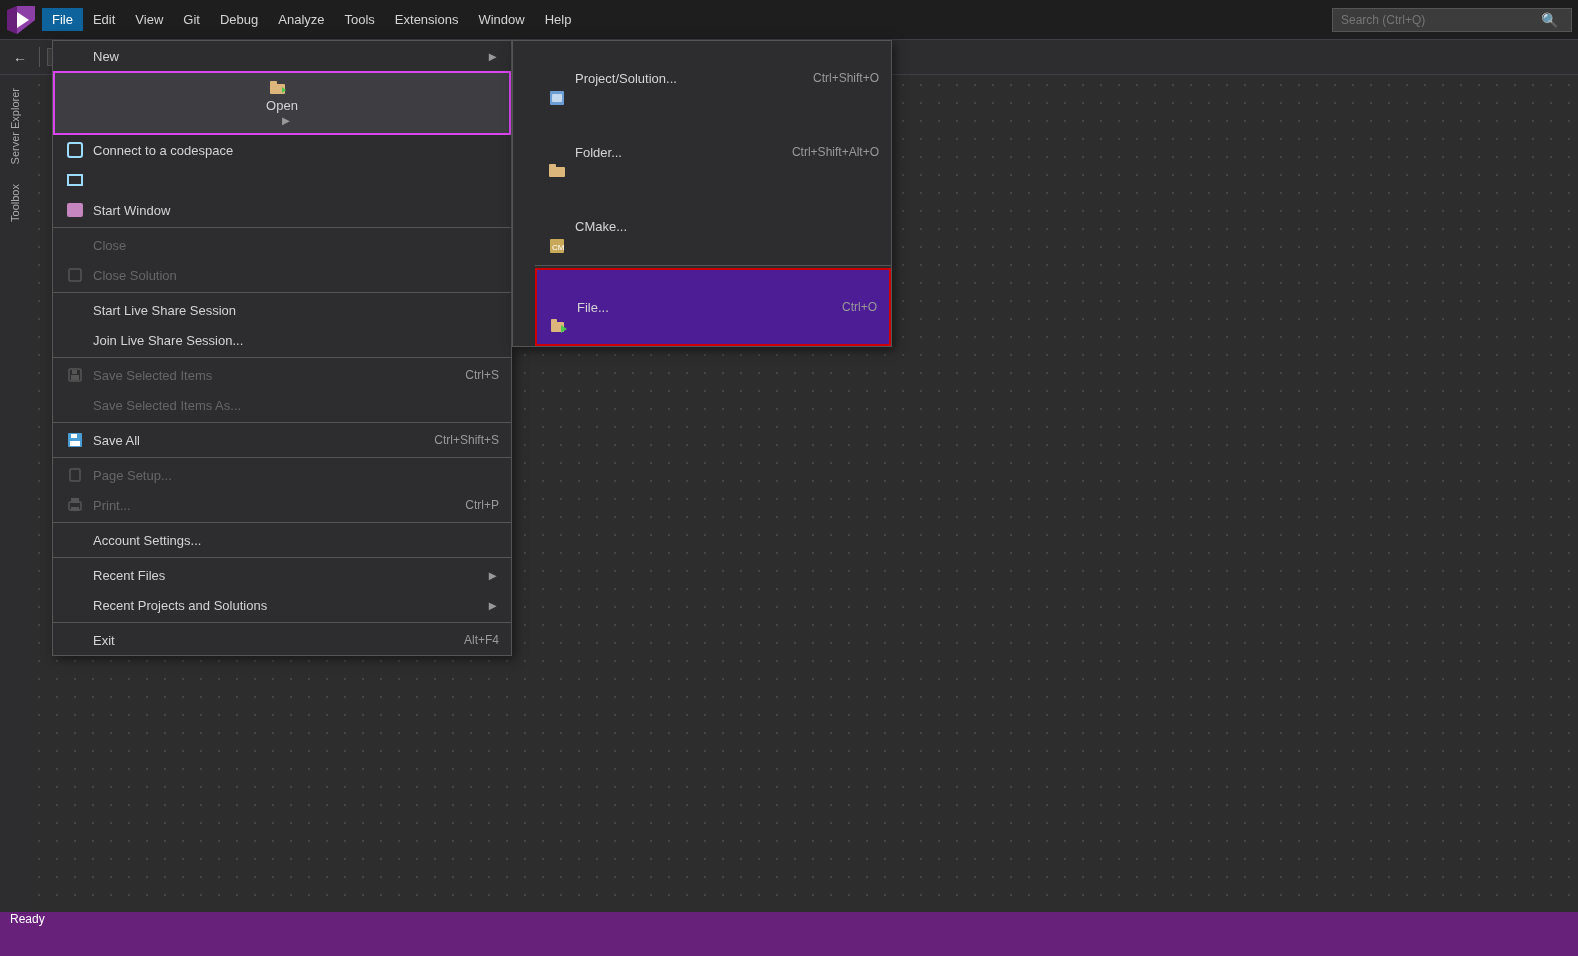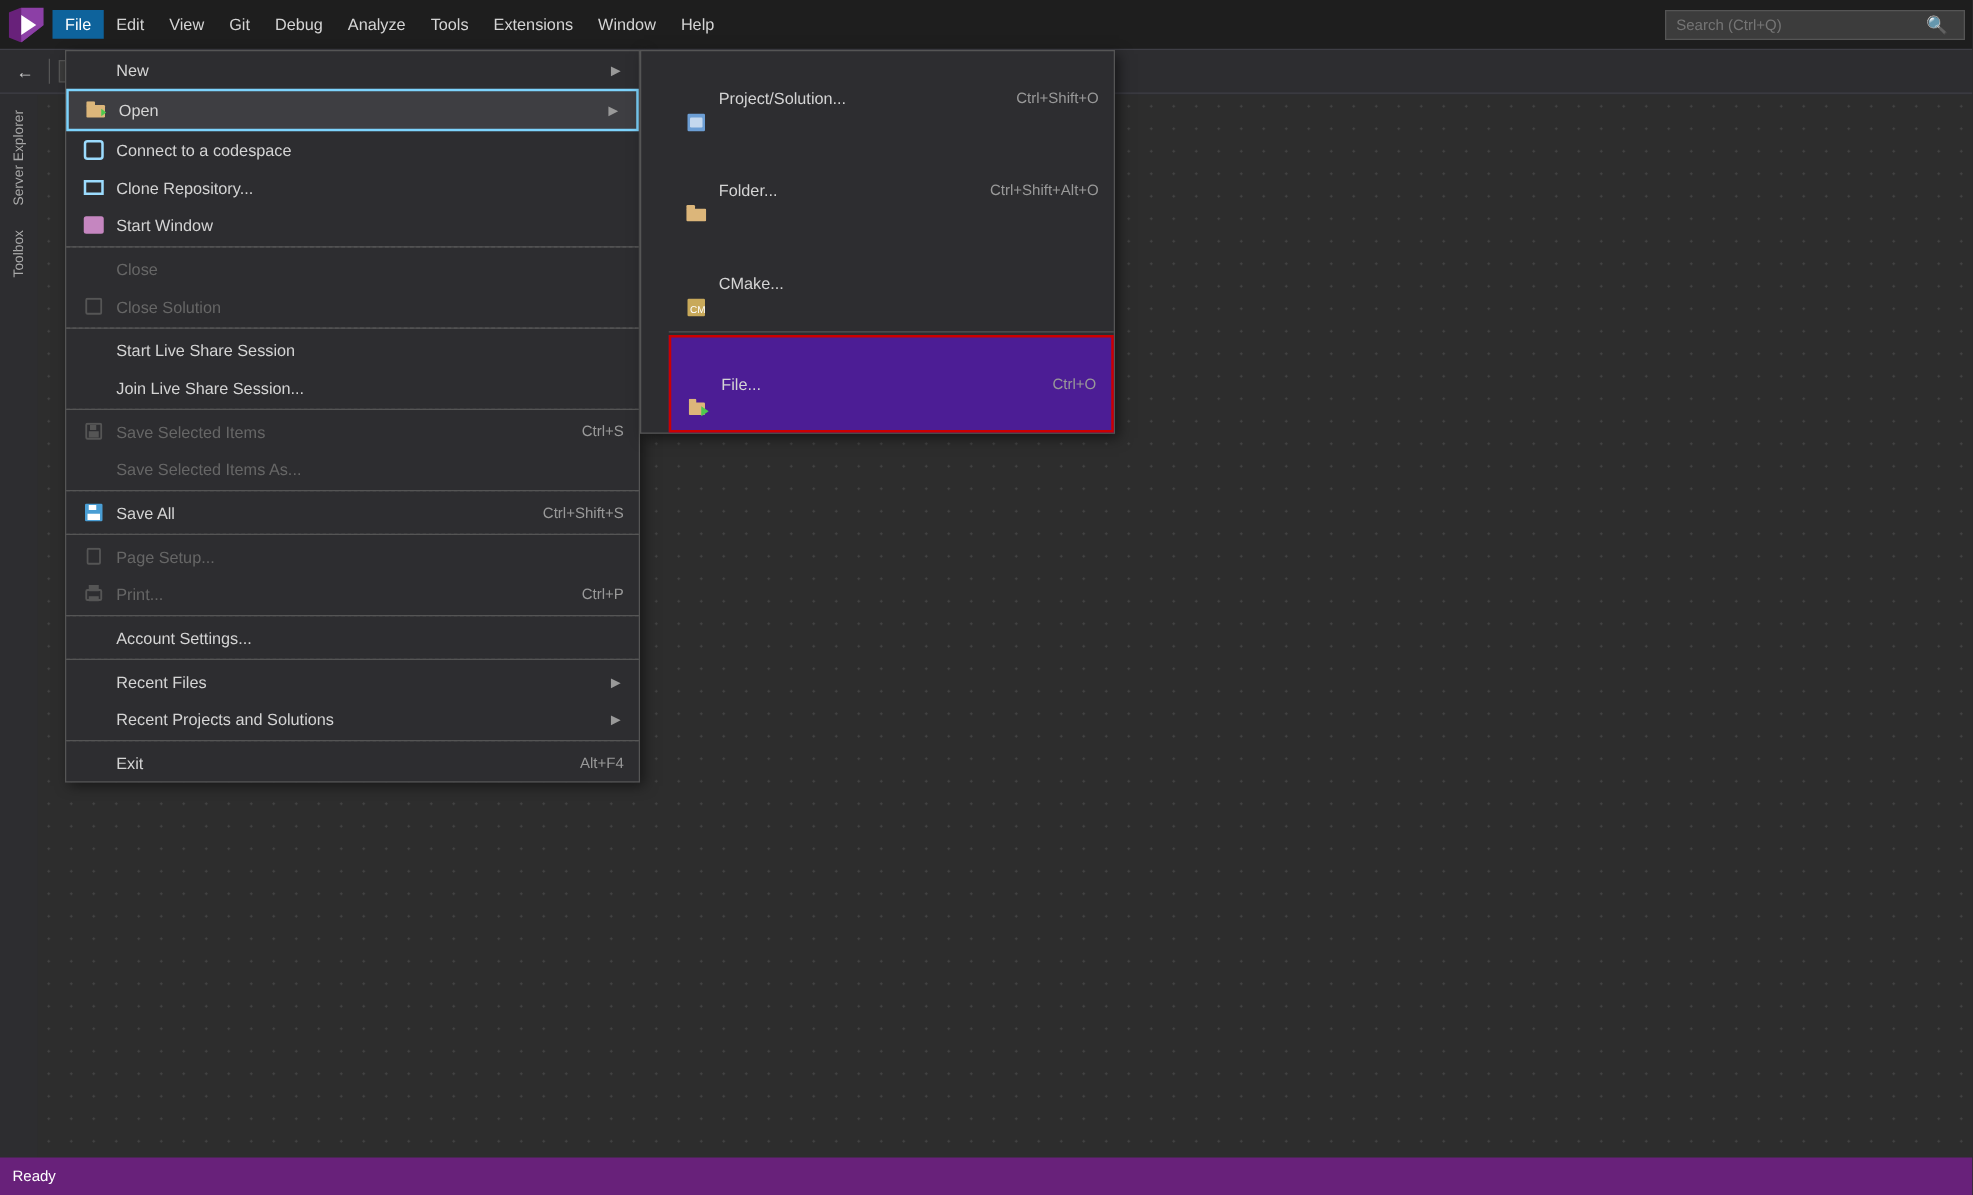--- a/index.html
+++ b/index.html
@@ -120,24 +120,24 @@
       background-image: radial-gradient(circle, #444 1px, transparent 1px);
       background-size: 18px 18px;
     }
 
     
     .status-bar {
       position: absolute;
       bottom: 0;
       left: 0;
       right: 0;
-      height: 30px;
+      height: 44px;
       background-color: #68217a;
       display: flex;
-      align-items: center;
+      align-items: flex-start;
       padding: 0 10px;
       font-size: 12px;
       color: #fff;
     }
 
     
     .file-dropdown {
       position: absolute;
       top: 40px;
       left: 52px;
@@ -152,21 +152,22 @@
       display: flex;
       align-items: center;
       padding: 5px 12px;
       cursor: pointer;
       color: #d4d4d4;
       position: relative;
       min-height: 26px;
     }
     .dropdown-item.open-highlighted {
       background-color: #3e3e42;
-      border: 2px solid #7dd3fc;
+      border: 2px solid #d946ef;
+      flex-direction: column;
     }
     .dropdown-item.disabled {
       color: #666;
       cursor: default;
       align-items: center;
     }
     .dropdown-item .item-icon {
       width: 20px;
       height: 20px;
       margin-right: 8px;
@@ -390,21 +391,20 @@
     <div class="item-icon">
       <div class="icon-codespace"></div>
     </div>
     <span class="item-label">Connect to a codespace</span>
   </div>
 
   <div class="dropdown-item">
     <div class="item-icon">
       <div class="icon-clone"></div>
     </div>
-    <span class="item-label">Clone Repository...</span>
   </div>
 
   <div class="dropdown-item">
     <div class="item-icon">
       <div class="icon-start-window"></div>
     </div>
     <span class="item-label">Start Window</span>
   </div>
 
   <div class="dropdown-separator"></div>

